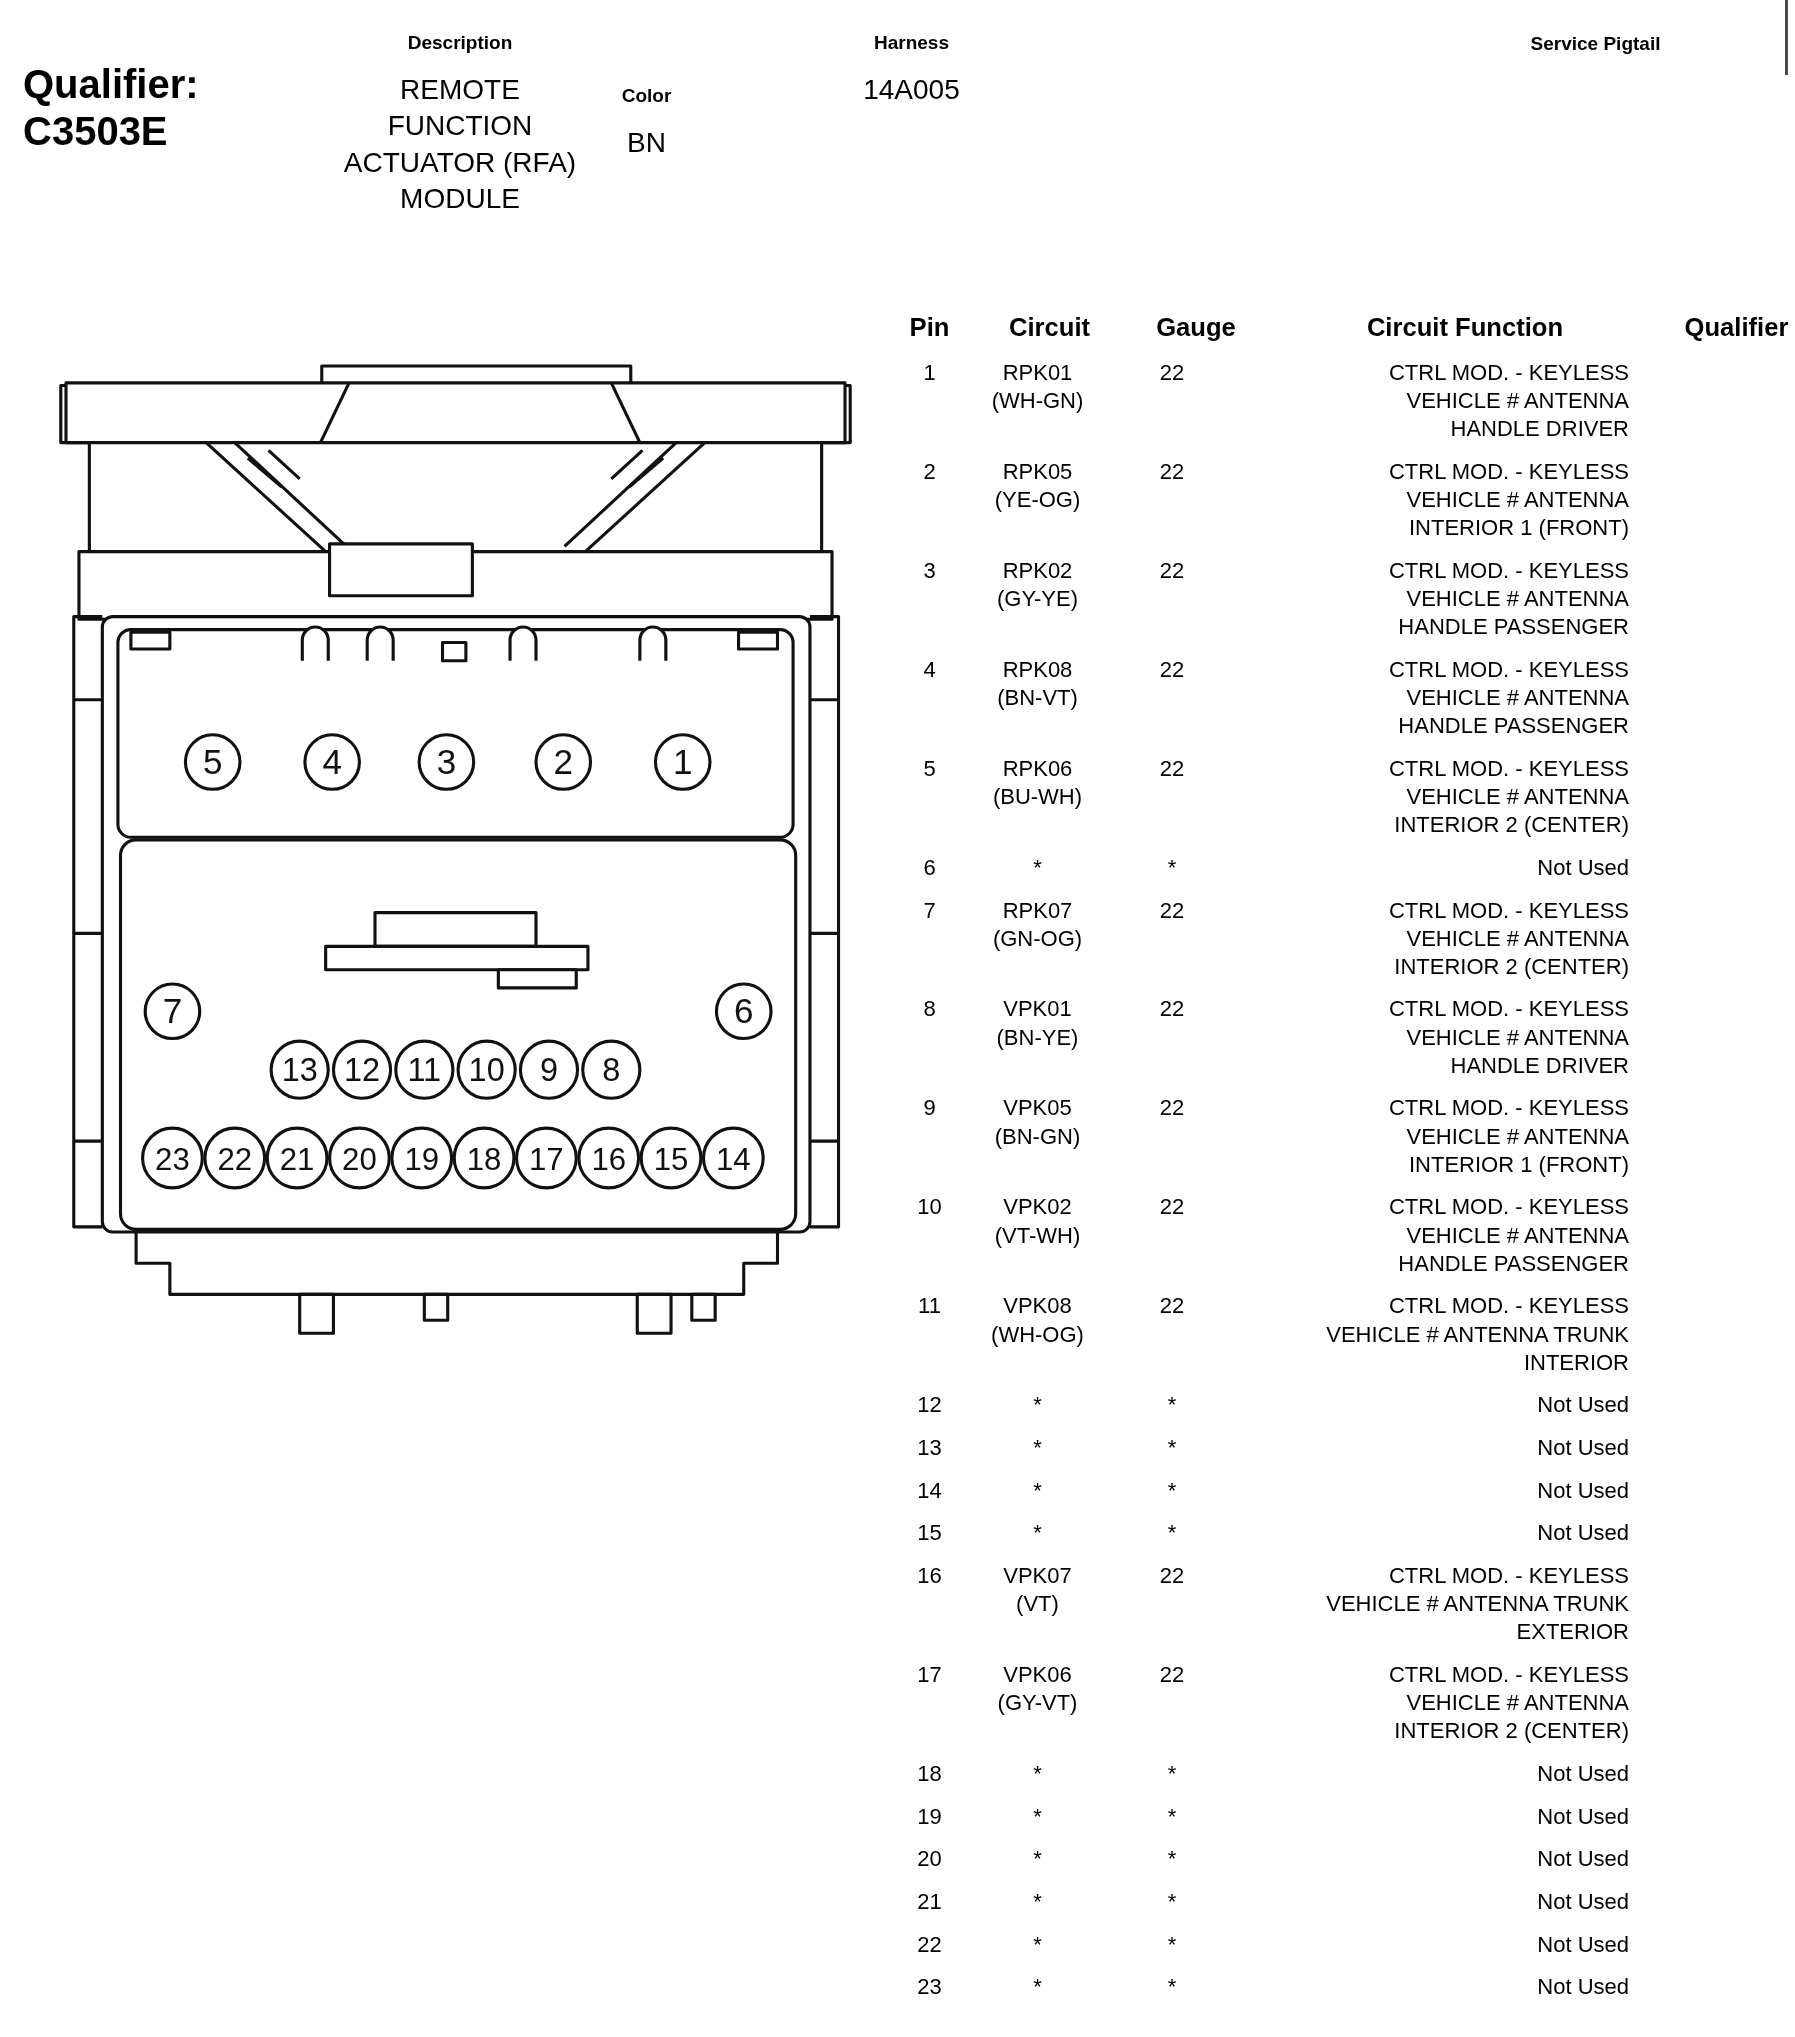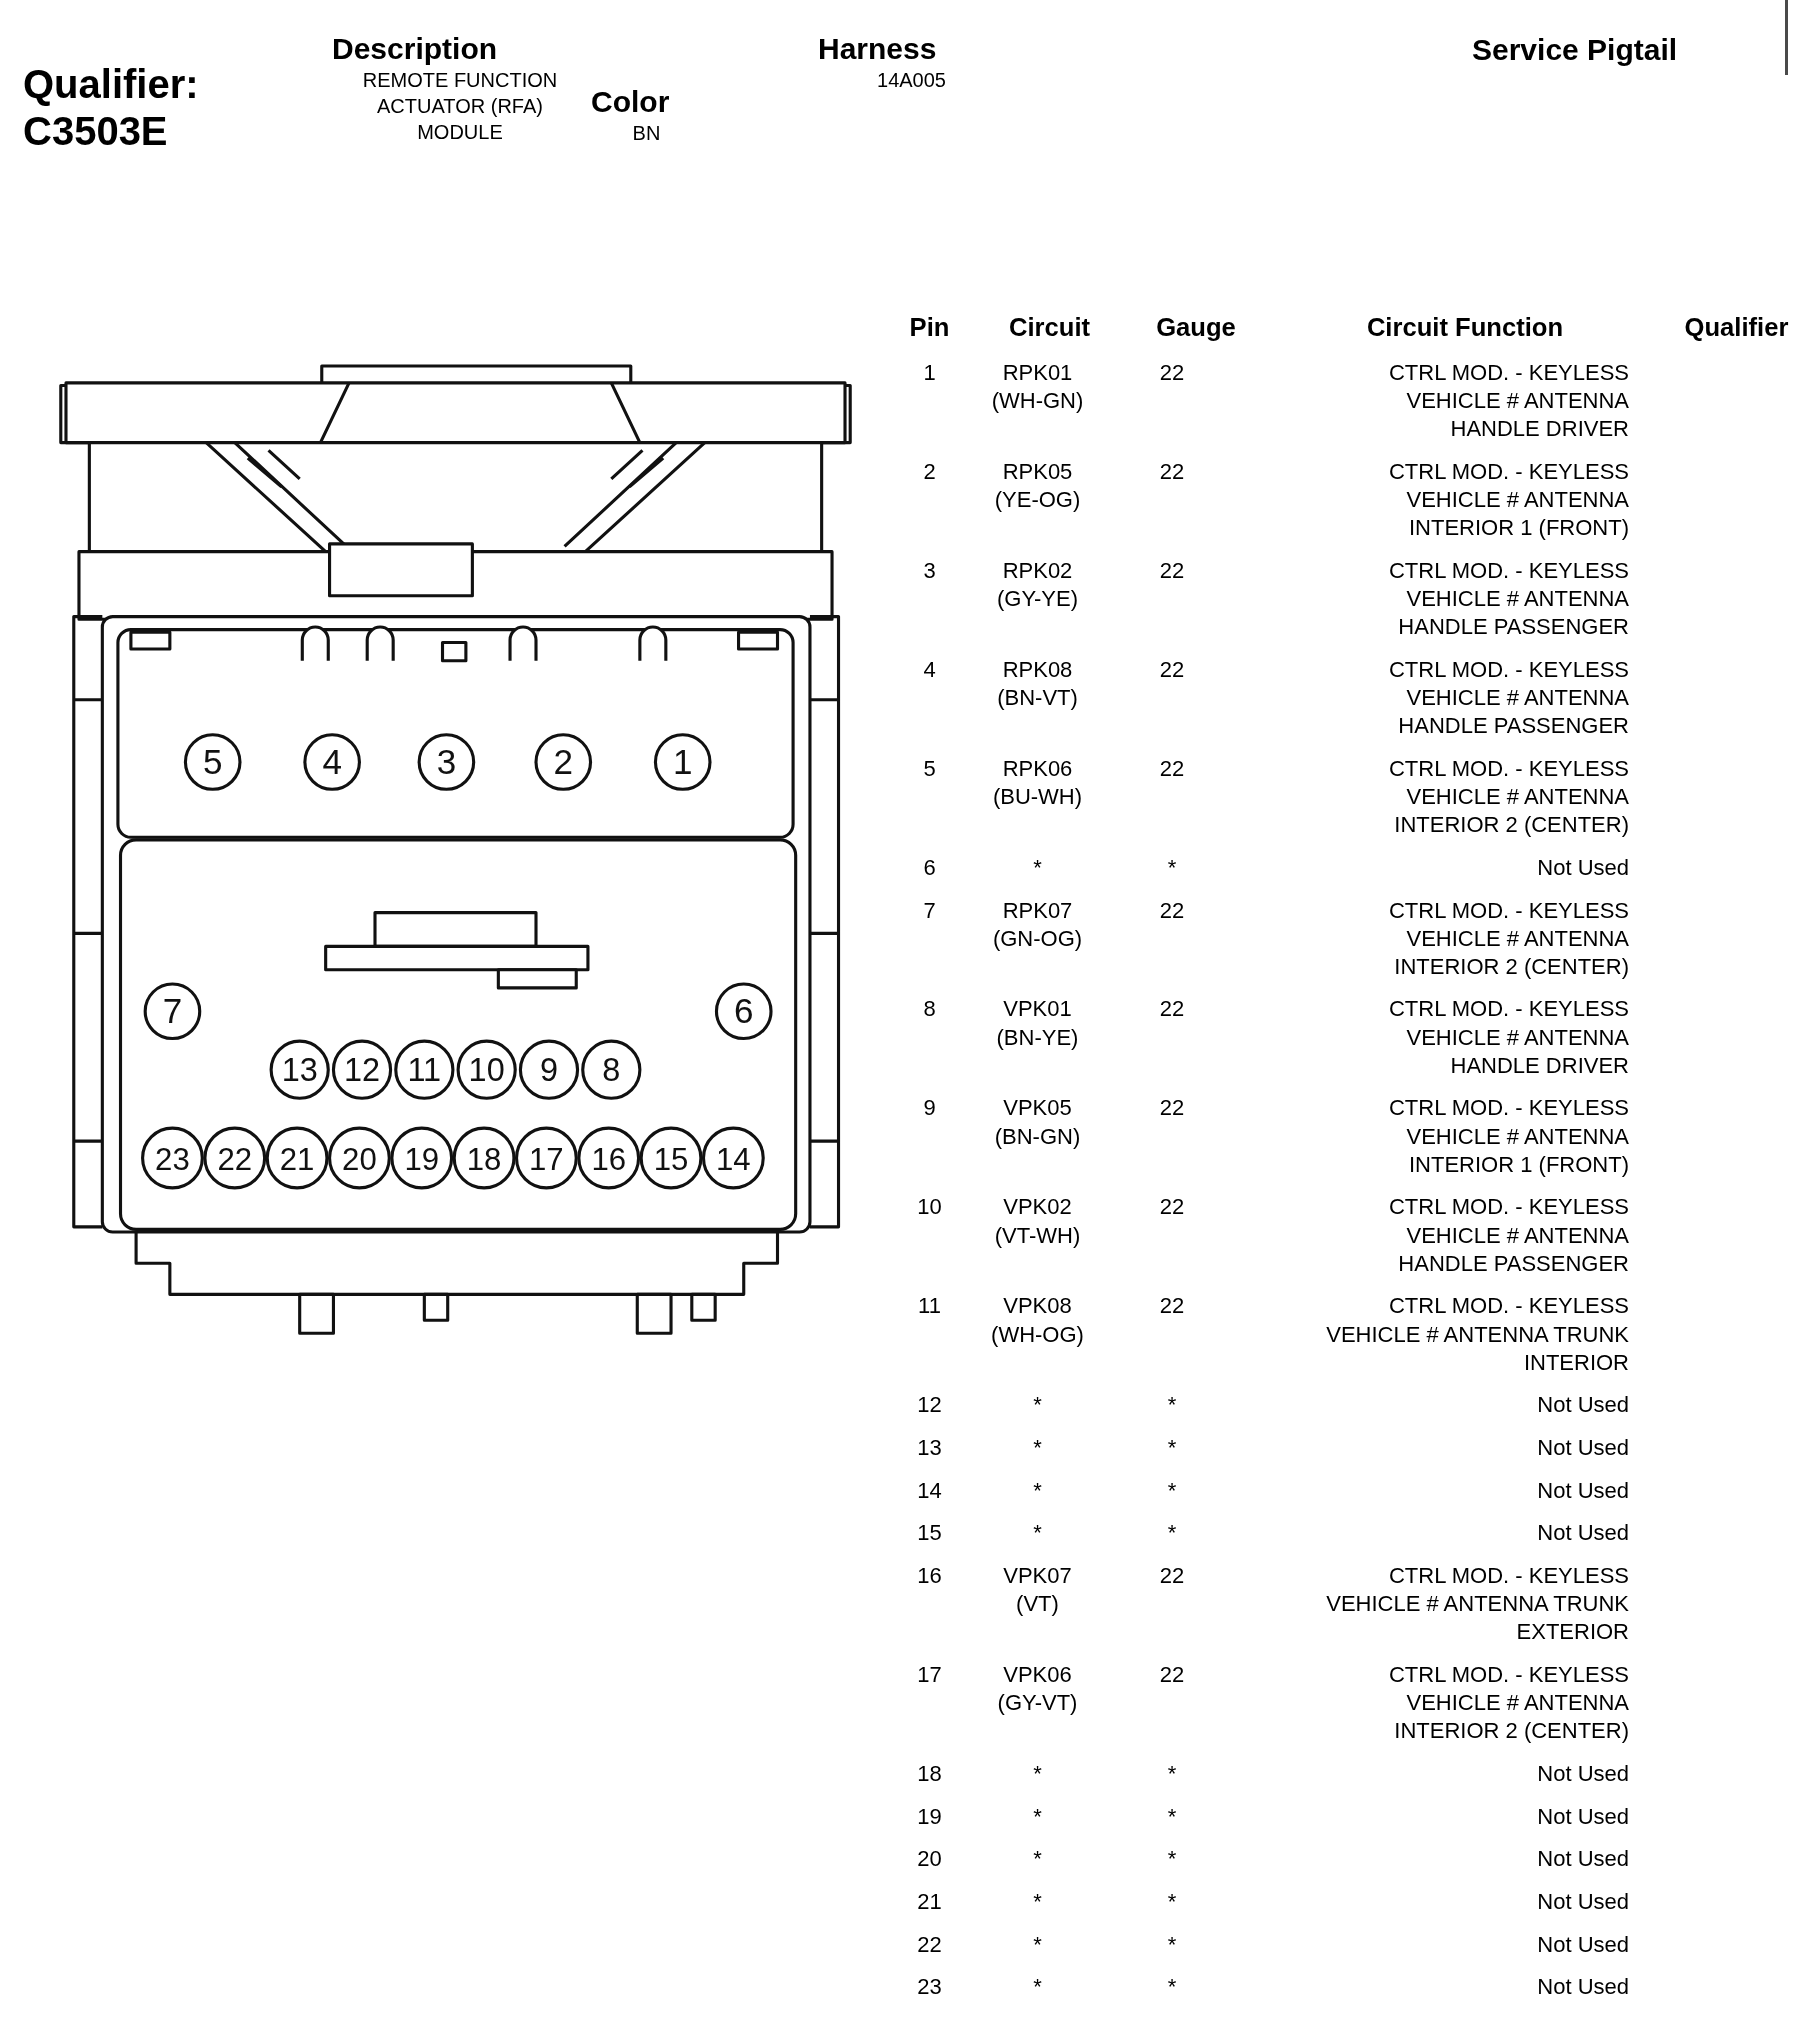--- a/index.html
+++ b/index.html
@@ -3,22 +3,22 @@
 <meta charset="utf-8">
 <style>
   * { margin:0; padding:0; box-sizing:border-box; }
   html,body { background:#fff; }
   body { font-family:"Liberation Sans","DejaVu Sans",sans-serif; color:#000; }
   .page { position:relative; width:1796px; height:2038px; background:#fff; overflow:hidden; }
 
   
   .connector-title { position:absolute; left:23px; top:61px; font-size:40px; font-weight:bold; line-height:1.18; }
   .hdr-block { position:absolute; }
-  .hdr-label { font-weight:bold; font-size:30px; }
-  .hdr-value { font-size:20px; text-align:center; line-height:1.3; margin-top:1px; }
+  .hdr-label { font-weight:bold; font-size:19px; text-align:center; }
+  .hdr-value { font-size:28px; text-align:center; line-height:1.3; margin-top:18px; }
   .desc-block    { left:332px;  top:32px;  width:256px; }
   .color-block   { left:591px;  top:85px; width:111px; }
   .harness-block { left:818px;  top:32px;  width:187px; }
   .basepart-block{ left:1140px; top:32px;  width:230px; }
   .pigtail-block { left:1472px; top:33px;  width:247px; }
   .edge-line { position:absolute; left:1785px; top:0; width:2.6px; height:75px; background:#4a4a4a; }
 
   
   .drawing { position:absolute; left:53px; top:362px; width:805px; height:974px; }
 

